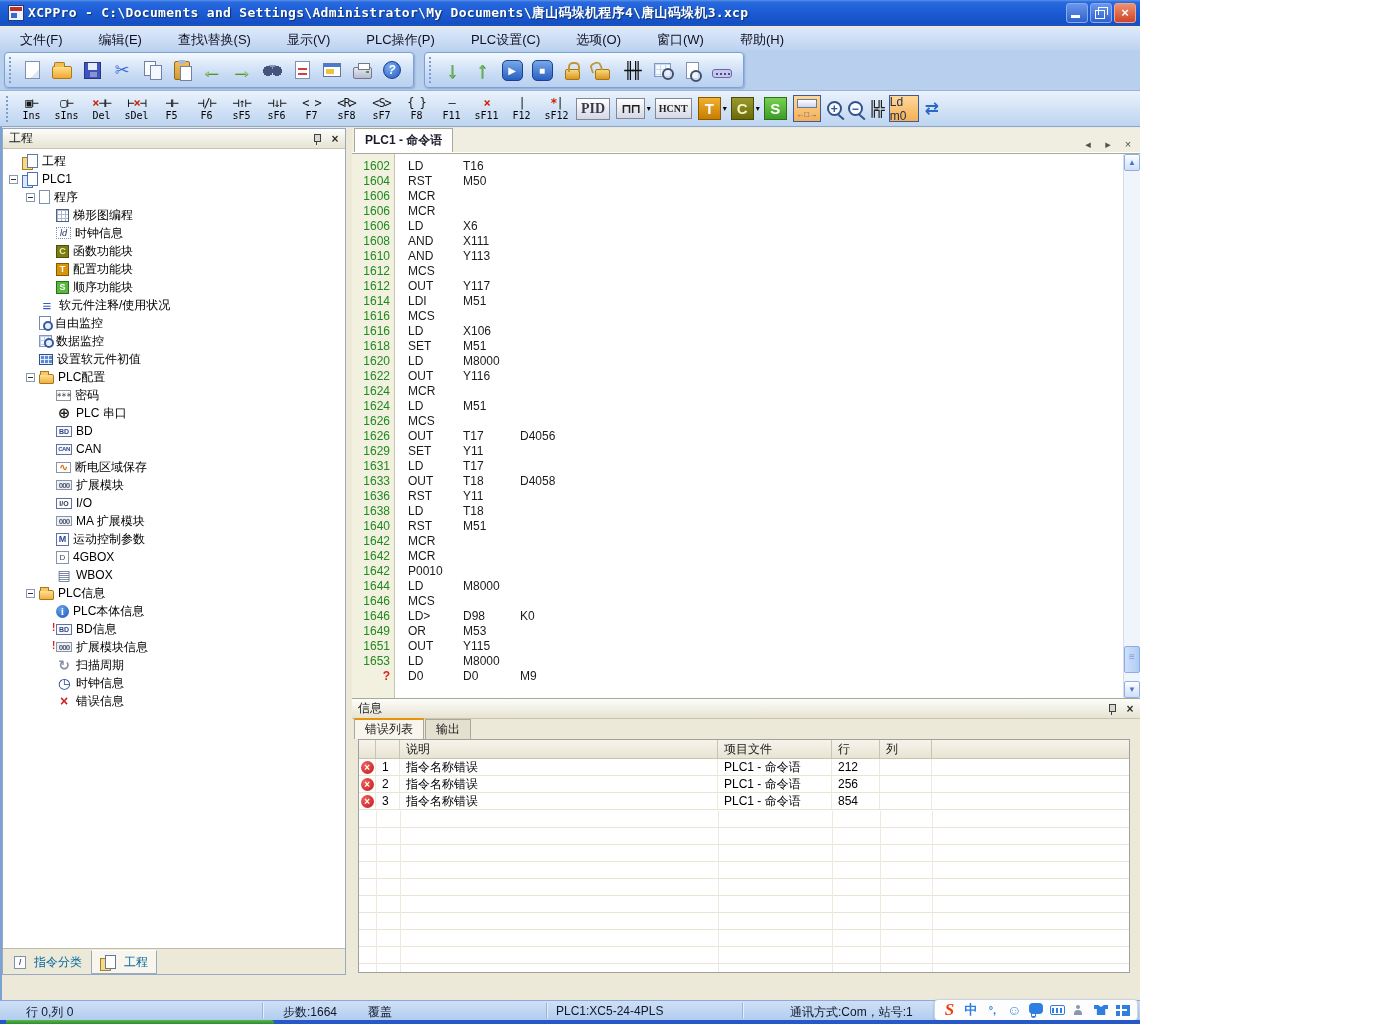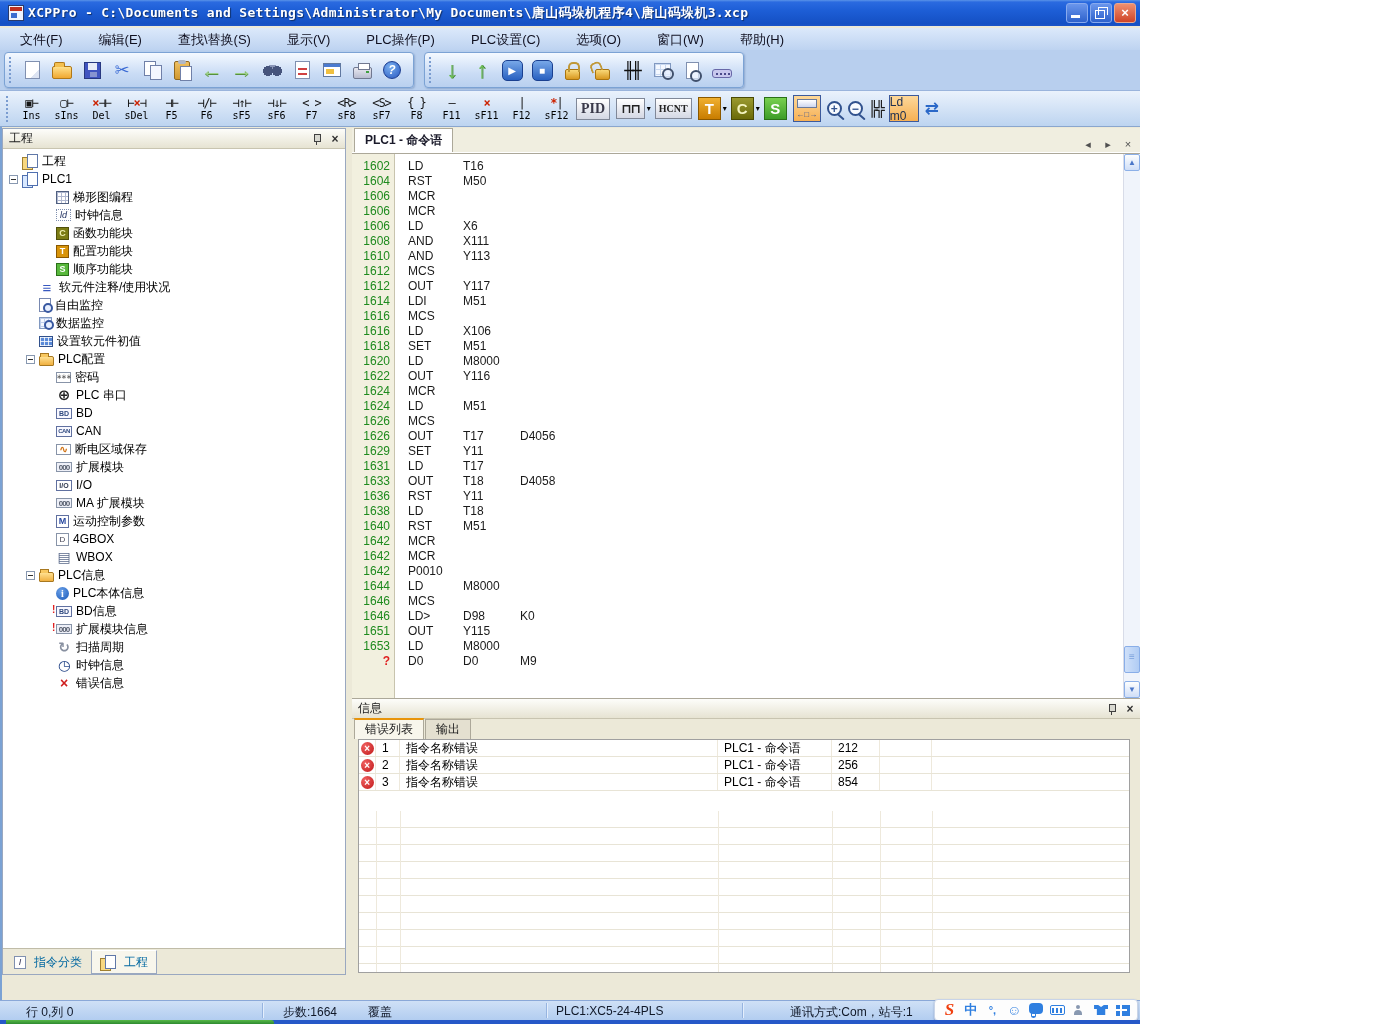--- a/index.html
+++ b/index.html
@@ -550,20 +550,26 @@
             <span class="tlabel">工程</span>
           </div>
 
           <div class="trow">
             <span class="tsp v-l0"></span>
             <span class="tbox v-minus"></span>
             <span class="t-ic v-plc"></span>
             <span class="tlabel">PLC1</span>
           </div>
 
+          <div class="trow">
+            <span class="tsp v-l1"></span>
+            <span class="tbox v-minus"></span>
+            <span class="t-ic v-doc"></span>
+            <span class="tlabel">程序</span>
+          </div>
 
           <div class="trow">
             <span class="tsp v-l2"></span>
             <span class="tbox v-none"></span>
             <span class="t-ic v-ladderdoc"></span>
             <span class="tlabel">梯形图编程</span>
           </div>
 
           <div class="trow">
             <span class="tsp v-l2"></span>
@@ -994,20 +1000,26 @@
               <span class="ea"></span>
             </div>
 
             <div class="eline">
               <span class="eno">1646</span>
               <span class="eop">LD&gt;</span>
               <span class="ea">D98</span>
               <span class="ea">K0</span>
             </div>
 
+            <div class="eline">
+              <span class="eno">1649</span>
+              <span class="eop">OR</span>
+              <span class="ea">M53</span>
+              <span class="ea"></span>
+            </div>
 
             <div class="eline">
               <span class="eno">1651</span>
               <span class="eop">OUT</span>
               <span class="ea">Y115</span>
               <span class="ea"></span>
             </div>
 
             <div class="eline">
               <span class="eno">1653</span>
@@ -1036,20 +1048,29 @@
           <span class="sp"></span>
           <span class="pin-ic"></span>
           <span class="x-ic">×</span>
         </div>
         <div class="info-tabs">
 
         <span class="itab v-active">错误列表</span>
             <span class="itab v-off">输出</span>
           </div>
         <div class="itable">
+          <div class="ihead">
+            <span class="c-ic"></span>
+            <span class="c-n"></span>
+            <span class="c-desc">说明</span>
+            <span class="c-file">项目文件</span>
+            <span class="c-line">行</span>
+            <span class="c-col">列</span>
+            <span class="c-rest"></span>
+          </div>
           <div>
 
               <div class="irow">
                 <span class="c-ic">
                   <i class="errdot"></i>
                 </span>
                 <span class="c-n">1</span>
                 <span class="c-desc">指令名称错误</span>
                 <span class="c-file">PLC1 - 命令语</span>
                 <span class="c-line">212</span>

